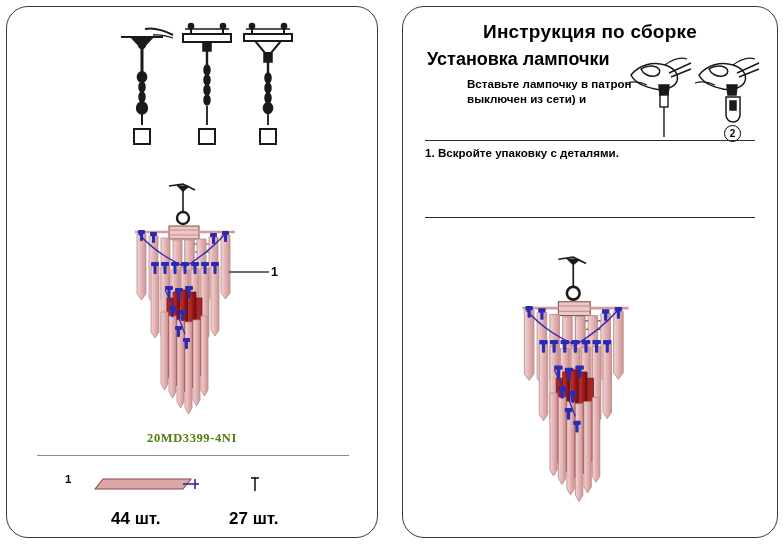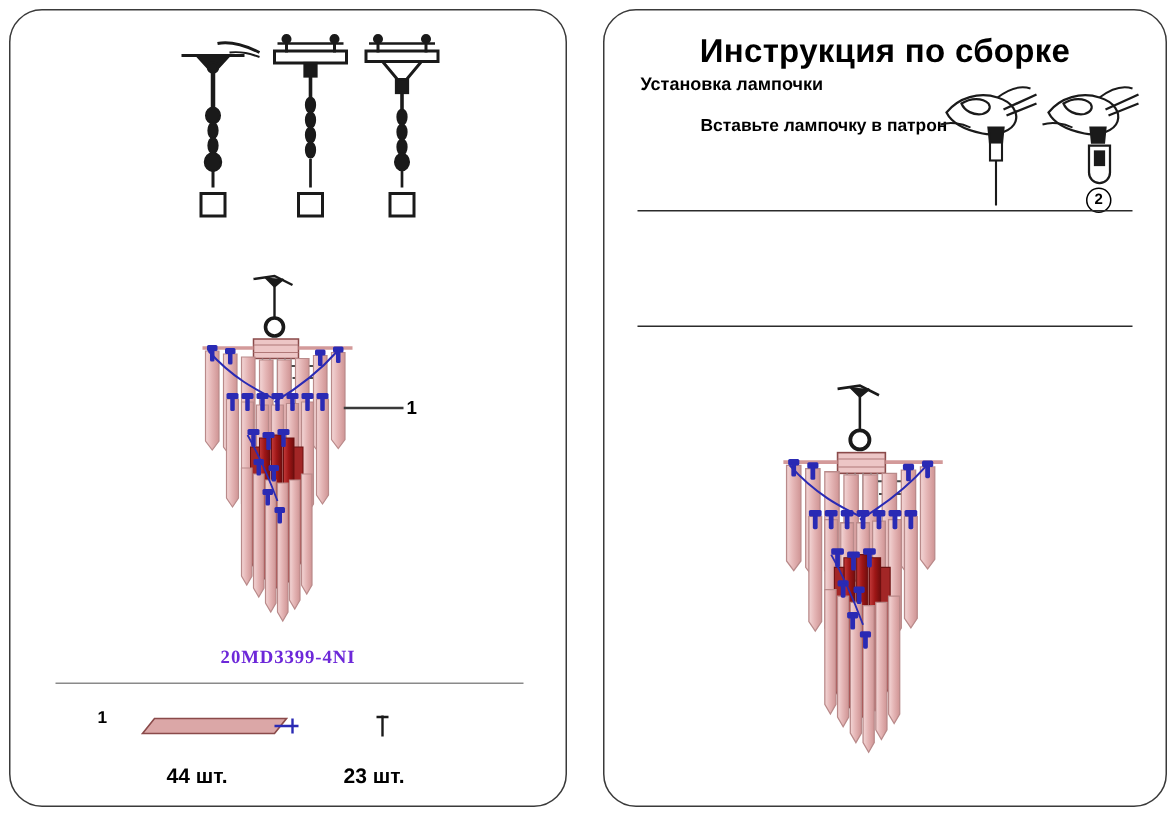--- a/index.html
+++ b/index.html
@@ -19,26 +19,26 @@
     background:#ffffff;
     box-sizing:border-box;
   }
   #panel-left{left:6px;top:6px;width:372px;height:532px;}
   #panel-right{left:402px;top:6px;width:376px;height:532px;}
 
   
   .title{
     position:absolute;left:0;right:0;top:14px;
     text-align:center;
-    font-size:22px;font-weight:bold;color:#000;
+    font-size:19px;font-weight:bold;color:#000;
     letter-spacing:.2px;
   }
   .subtitle{
     position:absolute;left:24px;top:42px;
-    font-size:12px;font-weight:bold;color:#000;
+    font-size:18px;font-weight:bold;color:#000;
   }
   .para{
     position:absolute;left:24px;top:70px;
     font-size:11.6px;font-weight:bold;color:#000;
     line-height:14.6px;width:215px;
   }
   .para div{white-space:pre;padding-left:40px;}
   .steps{
     position:absolute;left:22px;top:138px;
     font-size:11.6px;font-weight:bold;color:#000;
@@ -53,33 +53,33 @@
   .circled{
     position:absolute;right:36px;top:118px;
     width:15px;height:15px;border:1.4px solid #000;border-radius:50%;
     font-size:10px;font-weight:bold;line-height:15px;text-align:center;color:#000;
   }
 
   
   .model{
     position:absolute;left:0;right:0;top:424px;
     text-align:center;
-    font-size:12.5px;font-weight:bold;color:#6d28d9;
+    font-size:12.5px;font-weight:bold;color:#4d7c0f;
     font-family:"Liberation Serif", serif;
     letter-spacing:.6px;
   }
   #divider-left{left:30px;top:448px;width:312px;position:absolute;height:0;border-top:1.4px solid #8a8a8a;}
 
   .legend-num{
     position:absolute;left:58px;top:466px;
     font-size:11.5px;font-weight:bold;color:#000;
   }
   .qty{
     position:absolute;
-    font-size:14px;font-weight:bold;color:#000;
+    font-size:17px;font-weight:bold;color:#000;
   }
   #qty-rods{left:104px;top:502px;}
   #qty-clips{left:222px;top:502px;}
 
   svg{display:block;}
   .svg-abs{position:absolute;}
 </style>
 </head>
 <body>
 
@@ -291,30 +291,31 @@
       <line x1="96" y1="11" x2="112" y2="11" stroke="#2a2ab4" stroke-width="1.6"></line>
       <line x1="108" y1="6" x2="108" y2="16" stroke="#2a2ab4" stroke-width="1.6"></line>
     </svg>
 
     <svg class="svg-abs" style="left:238px;top:466px;" width="20" height="24" viewBox="0 0 20 24">
       <line x1="10" y1="4" x2="10" y2="18" stroke="#1a1a1a" stroke-width="1.6"></line>
       <line x1="6" y1="5" x2="14" y2="5" stroke="#1a1a1a" stroke-width="1.6"></line>
     </svg>
 
     <div class="qty" id="qty-rods">44 шт.</div>
-    <div class="qty" id="qty-clips">23 шт.</div>
+    <div class="qty" id="qty-clips">27 шт.</div>
   </div>
 
   <div class="panel" id="panel-right">
 
     <div class="title">Инструкция по сборке</div>
     <div class="subtitle">Установка лампочки</div>
 
     <div class="para">
       <div>Вставьте лампочку в патрон</div>
+      <div>выключен из сети) и</div>
     </div>
 
     <svg class="svg-abs" style="left:222px;top:44px;" width="140" height="92" viewBox="0 0 140 92">
       <g stroke="#1a1a1a" fill="none" stroke-width="1.5">
 
         <g>
           <path d="M6 24 C14 14 28 10 40 14 C50 17 54 24 52 30 C50 36 40 40 30 38 C20 36 10 32 6 24 Z" fill="#fff"></path>
           <path d="M16 18 C22 14 30 14 34 18 C36 21 34 24 30 25 C24 26 18 23 16 18 Z" fill="#fff"></path>
           <path d="M2 32 C8 30 16 31 22 34" stroke-width="1.3"></path>
           <path d="M40 14 C48 8 56 6 62 8" stroke-width="1.3"></path>
@@ -337,20 +338,21 @@
           <rect x="105" y="50" width="6" height="9" fill="#1a1a1a"></rect>
         </g>
       </g>
     </svg>
 
     <div class="circled">2</div>
 
     <div class="hr" id="divider-1"></div>
 
     <div class="steps">
+      <div>1. Вскройте упаковку с деталями.</div>
     </div>
 
     <div class="hr" id="divider-2"></div>
 
     <svg class="svg-abs" style="left:108px;top:248px;" width="150" height="255" viewBox="0 0 140 240">
       <defs>
         <linearGradient id="rodPinkR" x1="0" y1="0" x2="1" y2="0">
           <stop offset="0" stop-color="#f3d6d6"></stop>
           <stop offset="0.45" stop-color="#e5b6b6"></stop>
           <stop offset="1" stop-color="#cf9494"></stop>

